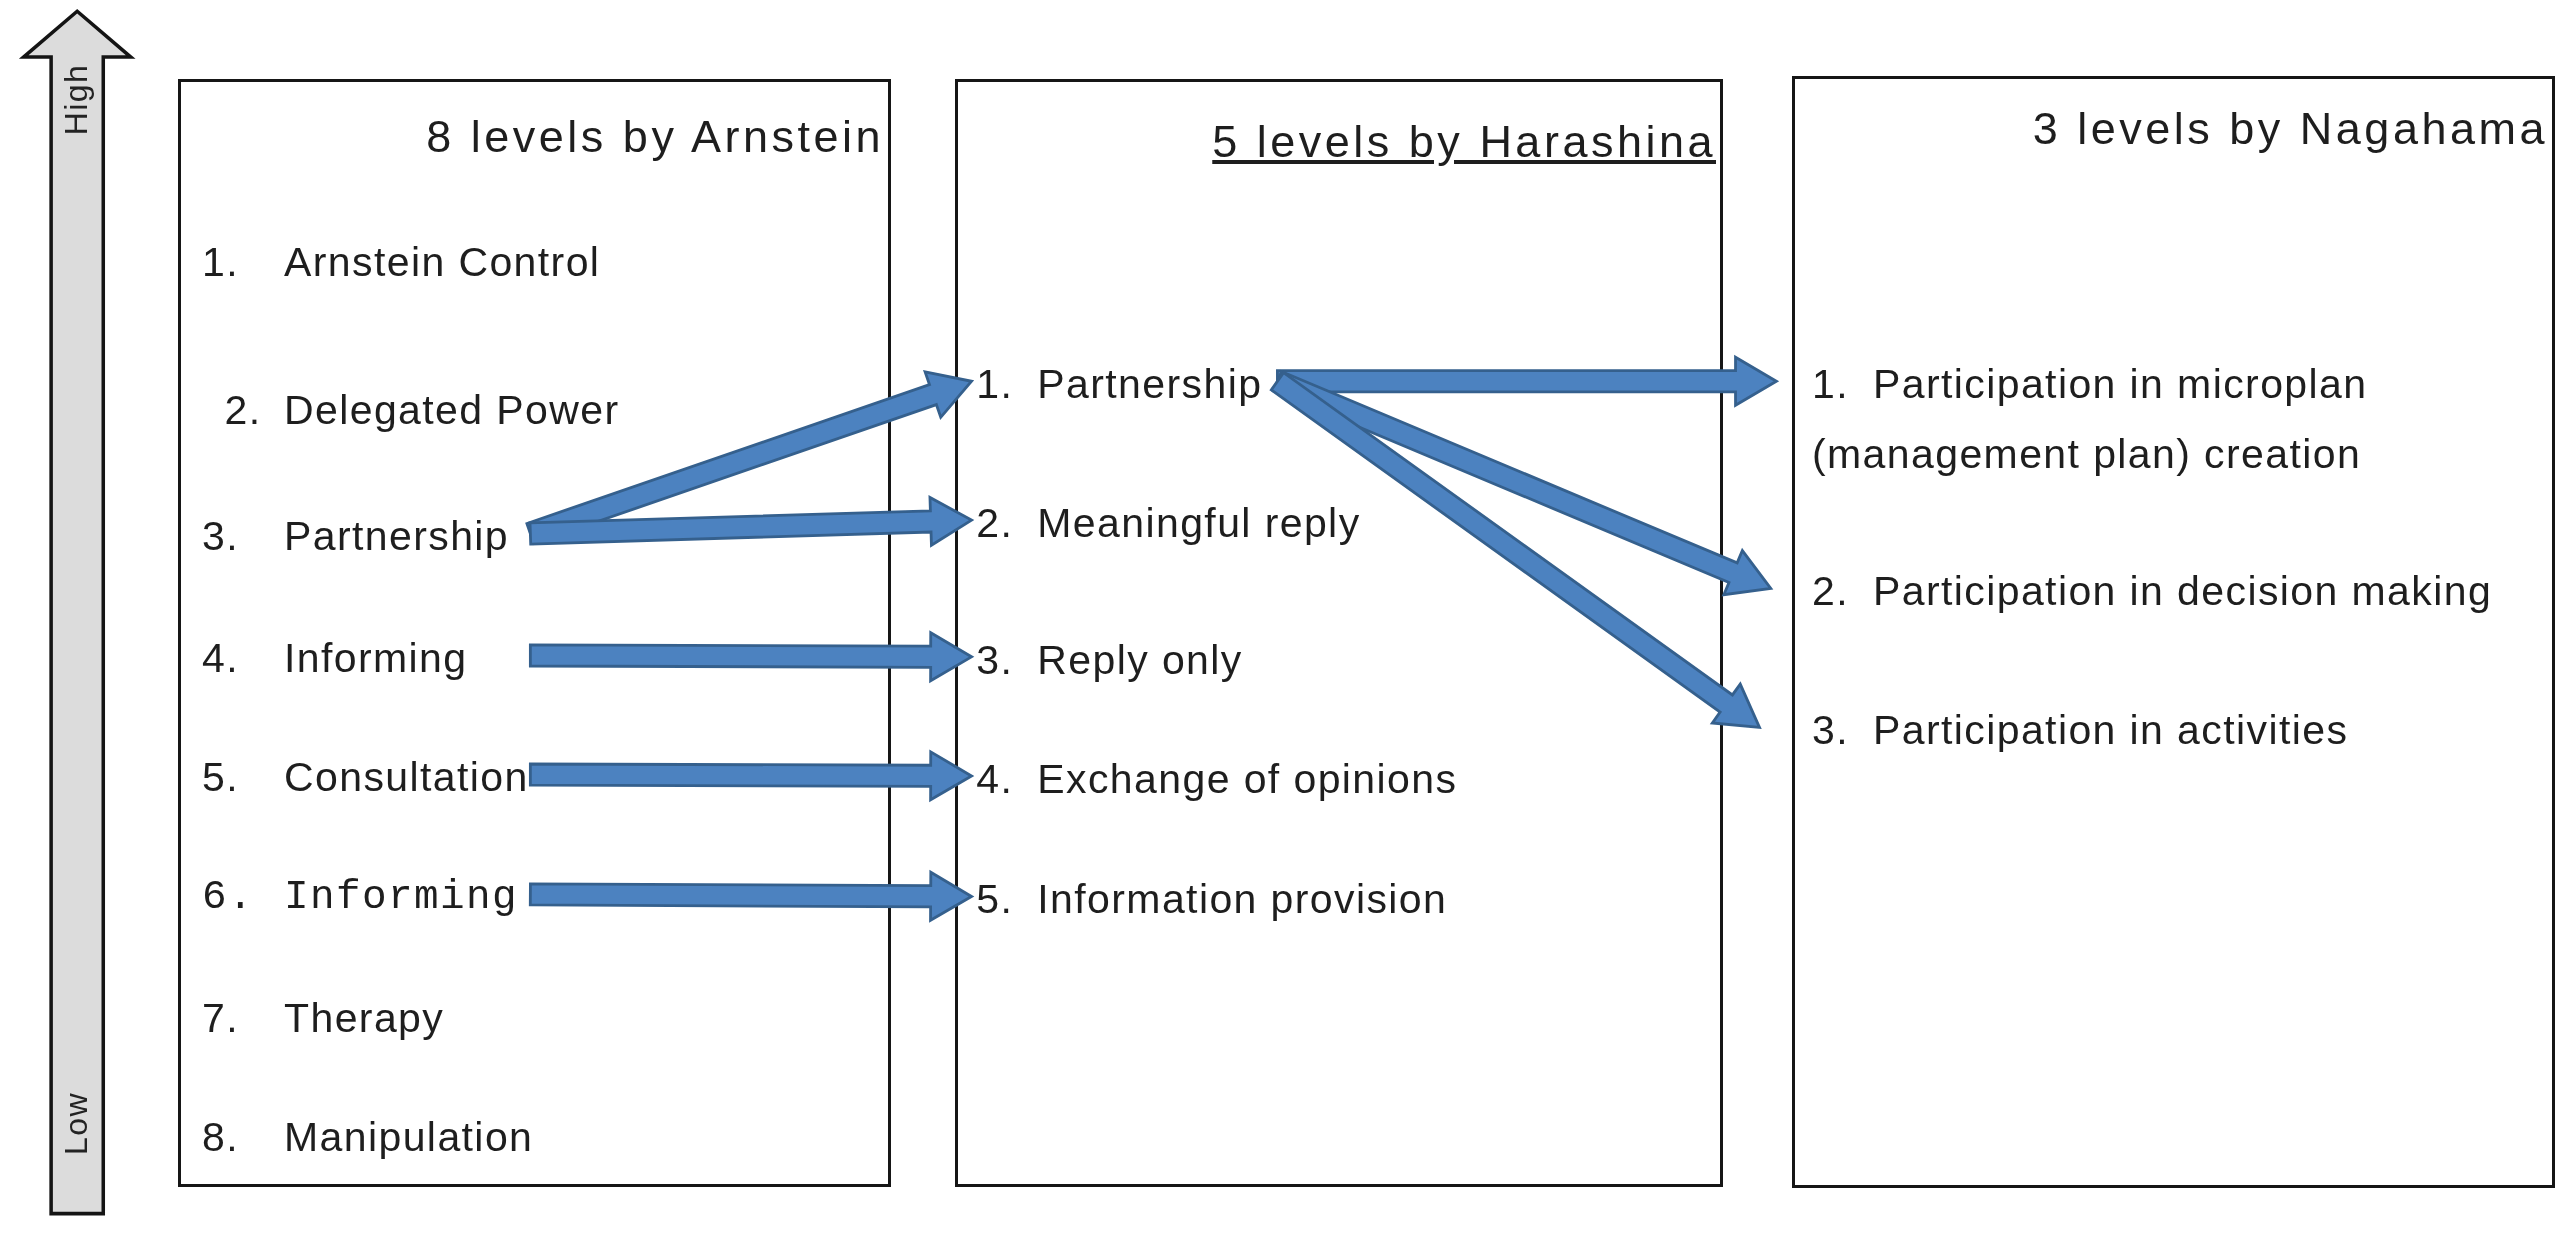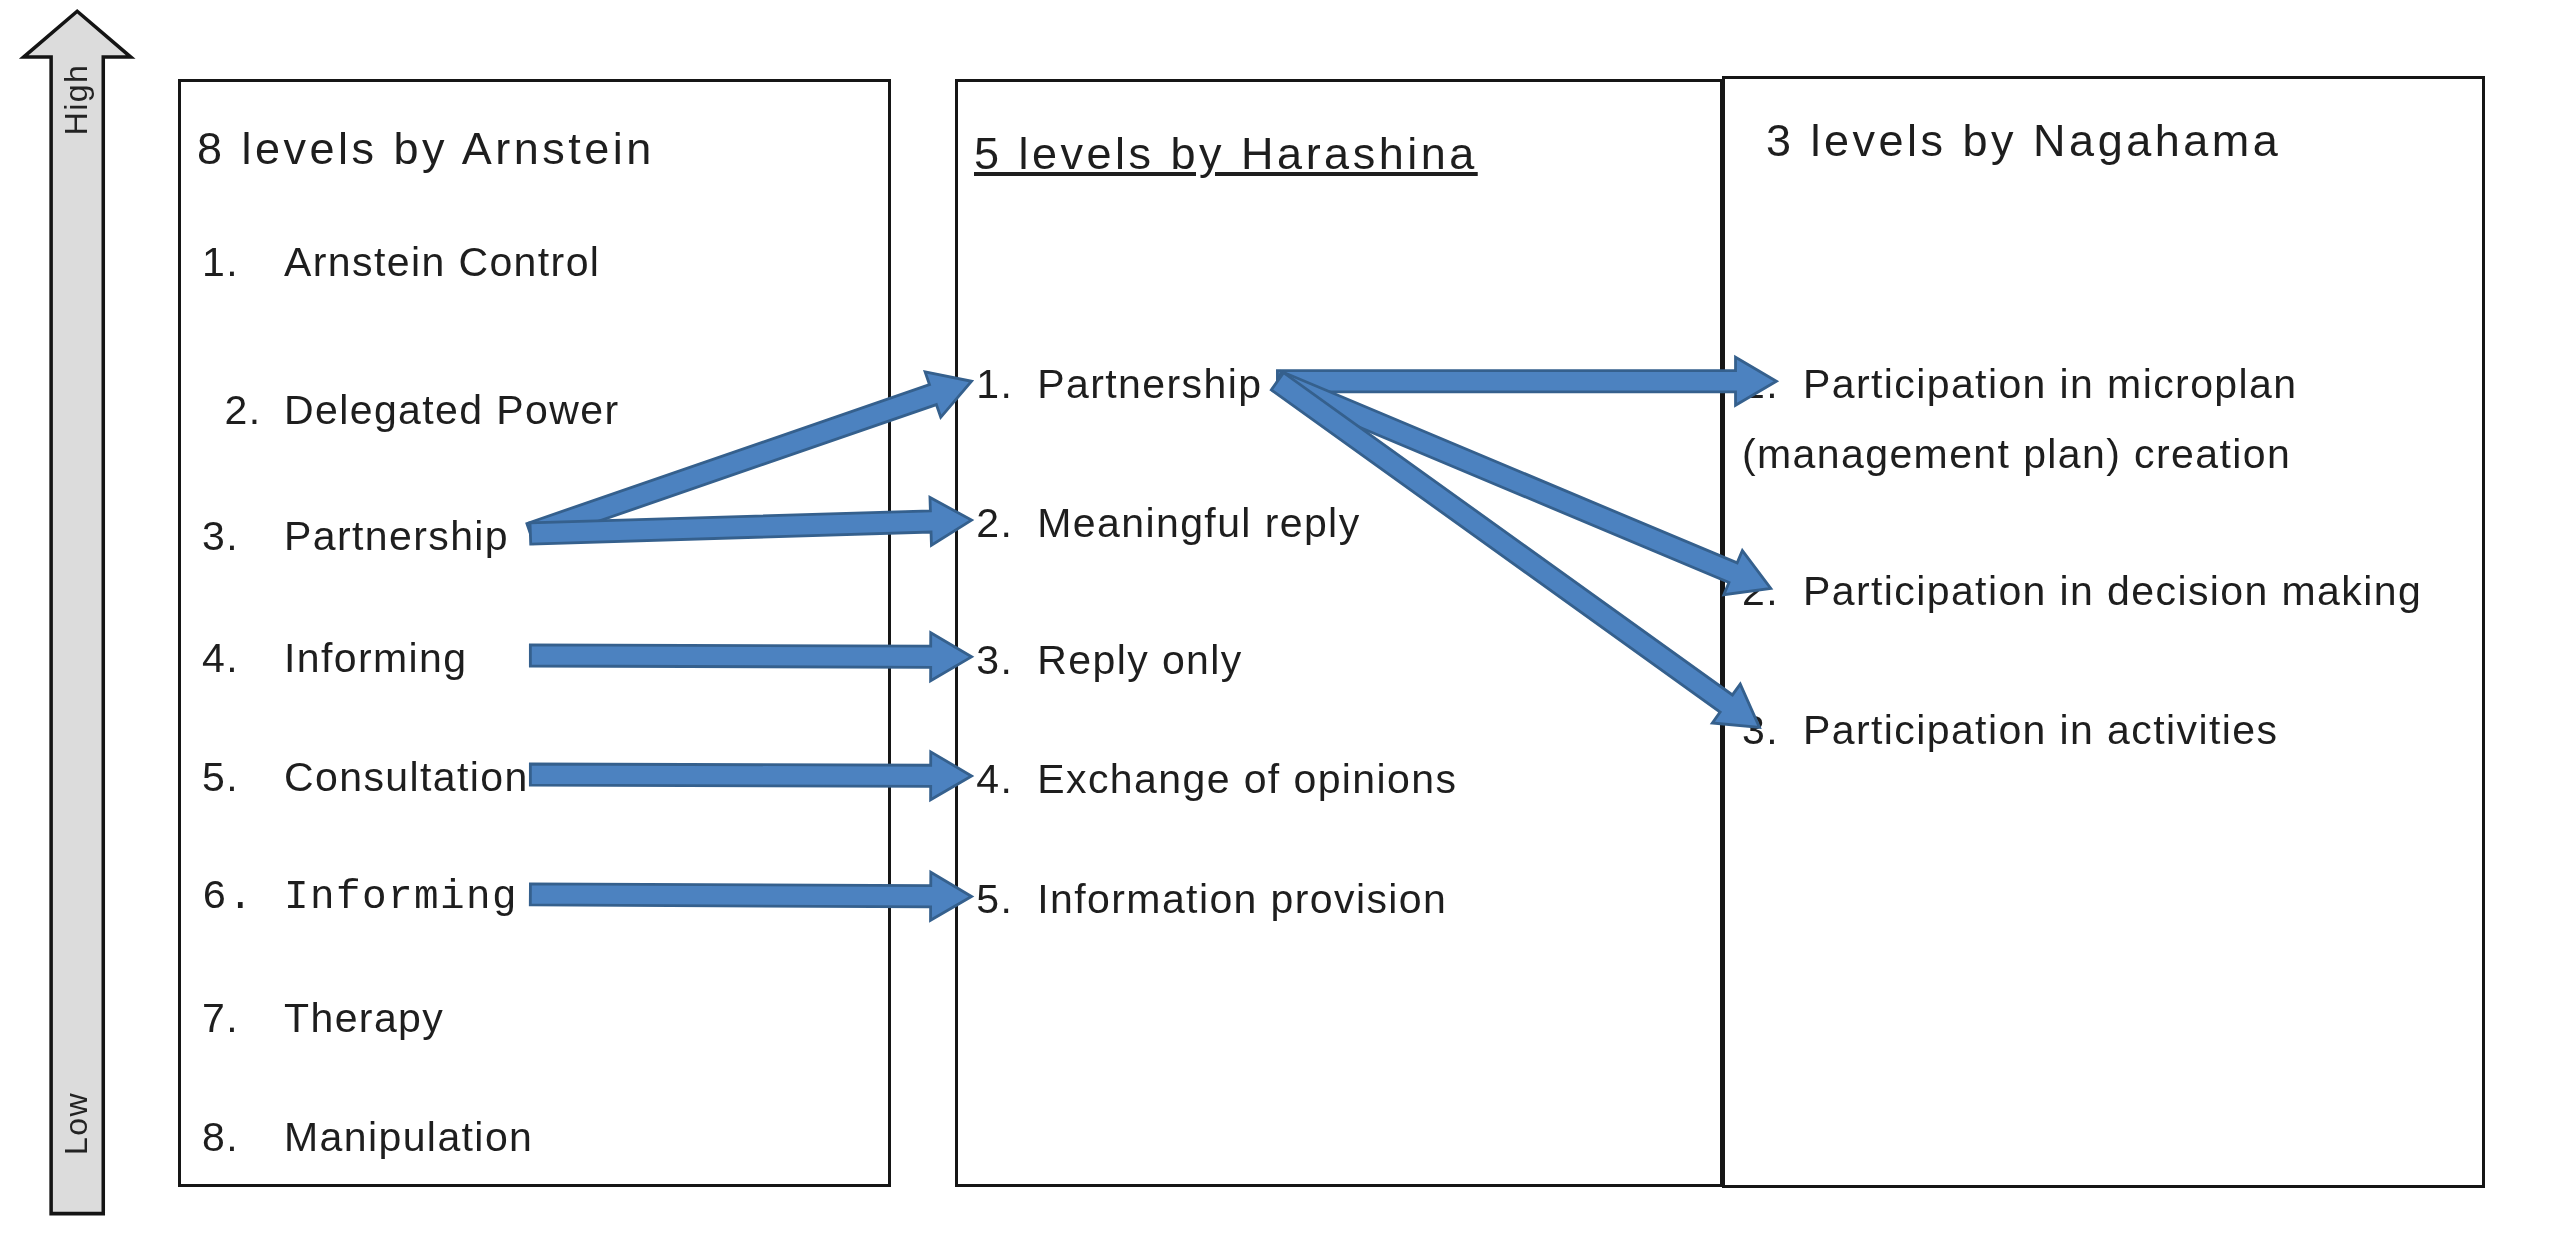--- a/index.html
+++ b/index.html
@@ -17,22 +17,22 @@
     font-family: "Liberation Sans", "DejaVu Sans", sans-serif;
     color: #1e1e1e;
   }
   .box {
     position: absolute;
     background: #ffffff;
     border: 3.5px solid #161616;
     box-sizing: border-box;
   }
   .box .title {
-    margin: 16px;
-    text-align: left;
+    margin: 4px;
+    text-align: right;
     font-size: 45px;
     font-weight: 400;
     letter-spacing: 3.5px;
     color: #1e1e1e;
     white-space: nowrap;
   }
   .item {
     position: absolute;
     font-size: 41px;
     letter-spacing: 1.4px;
@@ -107,21 +107,21 @@
     <h2 class="title" style="padding-top: 30px; text-decoration: underline;">5 levels by Harashina</h2>
     <div class="items" id="items-harashina">
         <div class="item" style="left: 18.3px; top: 280px; line-height: 45px;"><span class="num" style="width: 61px;">1.</span><span class="txt">Partnership</span></div>
         <div class="item" style="left: 18.3px; top: 419px; line-height: 45px;"><span class="num" style="width: 61px;">2.</span><span class="txt">Meaningful reply</span></div>
         <div class="item" style="left: 18.3px; top: 556px; line-height: 45px;"><span class="num" style="width: 61px;">3.</span><span class="txt">Reply only</span></div>
         <div class="item" style="left: 18.3px; top: 675px; line-height: 45px;"><span class="num" style="width: 61px;">4.</span><span class="txt">Exchange of opinions</span></div>
         <div class="item" style="left: 18.3px; top: 795px; line-height: 45px;"><span class="num" style="width: 61px;">5.</span><span class="txt">Information provision</span></div>
       </div>
   </section>
 
-  <section class="box" id="box-nagahama" style="left: 1722px; top: 76px; width: 763px; height: 1112px; padding-left: 25px;">
+  <section class="box" id="box-nagahama" style="left: 1792px; top: 76px; width: 763px; height: 1112px; padding-left: 25px;">
     <h2 class="title" style="padding-top: 20px;">3 levels by Nagahama</h2>
     <div class="items" id="items-nagahama">
         <div class="item multiline" style="left: 17px; top: 270px; line-height: 70px;"><span class="num" style="width: 61px;">1.</span><span class="txt">Participation in microplan
 (management plan) creation</span></div>
         <div class="item" style="left: 17px; top: 490px; line-height: 45px;"><span class="num" style="width: 61px;">2.</span><span class="txt">Participation in decision making</span></div>
         <div class="item" style="left: 17px; top: 629px; line-height: 45px;"><span class="num" style="width: 61px;">3.</span><span class="txt">Participation in activities</span></div>
       </div>
   </section>
 
 </div>

